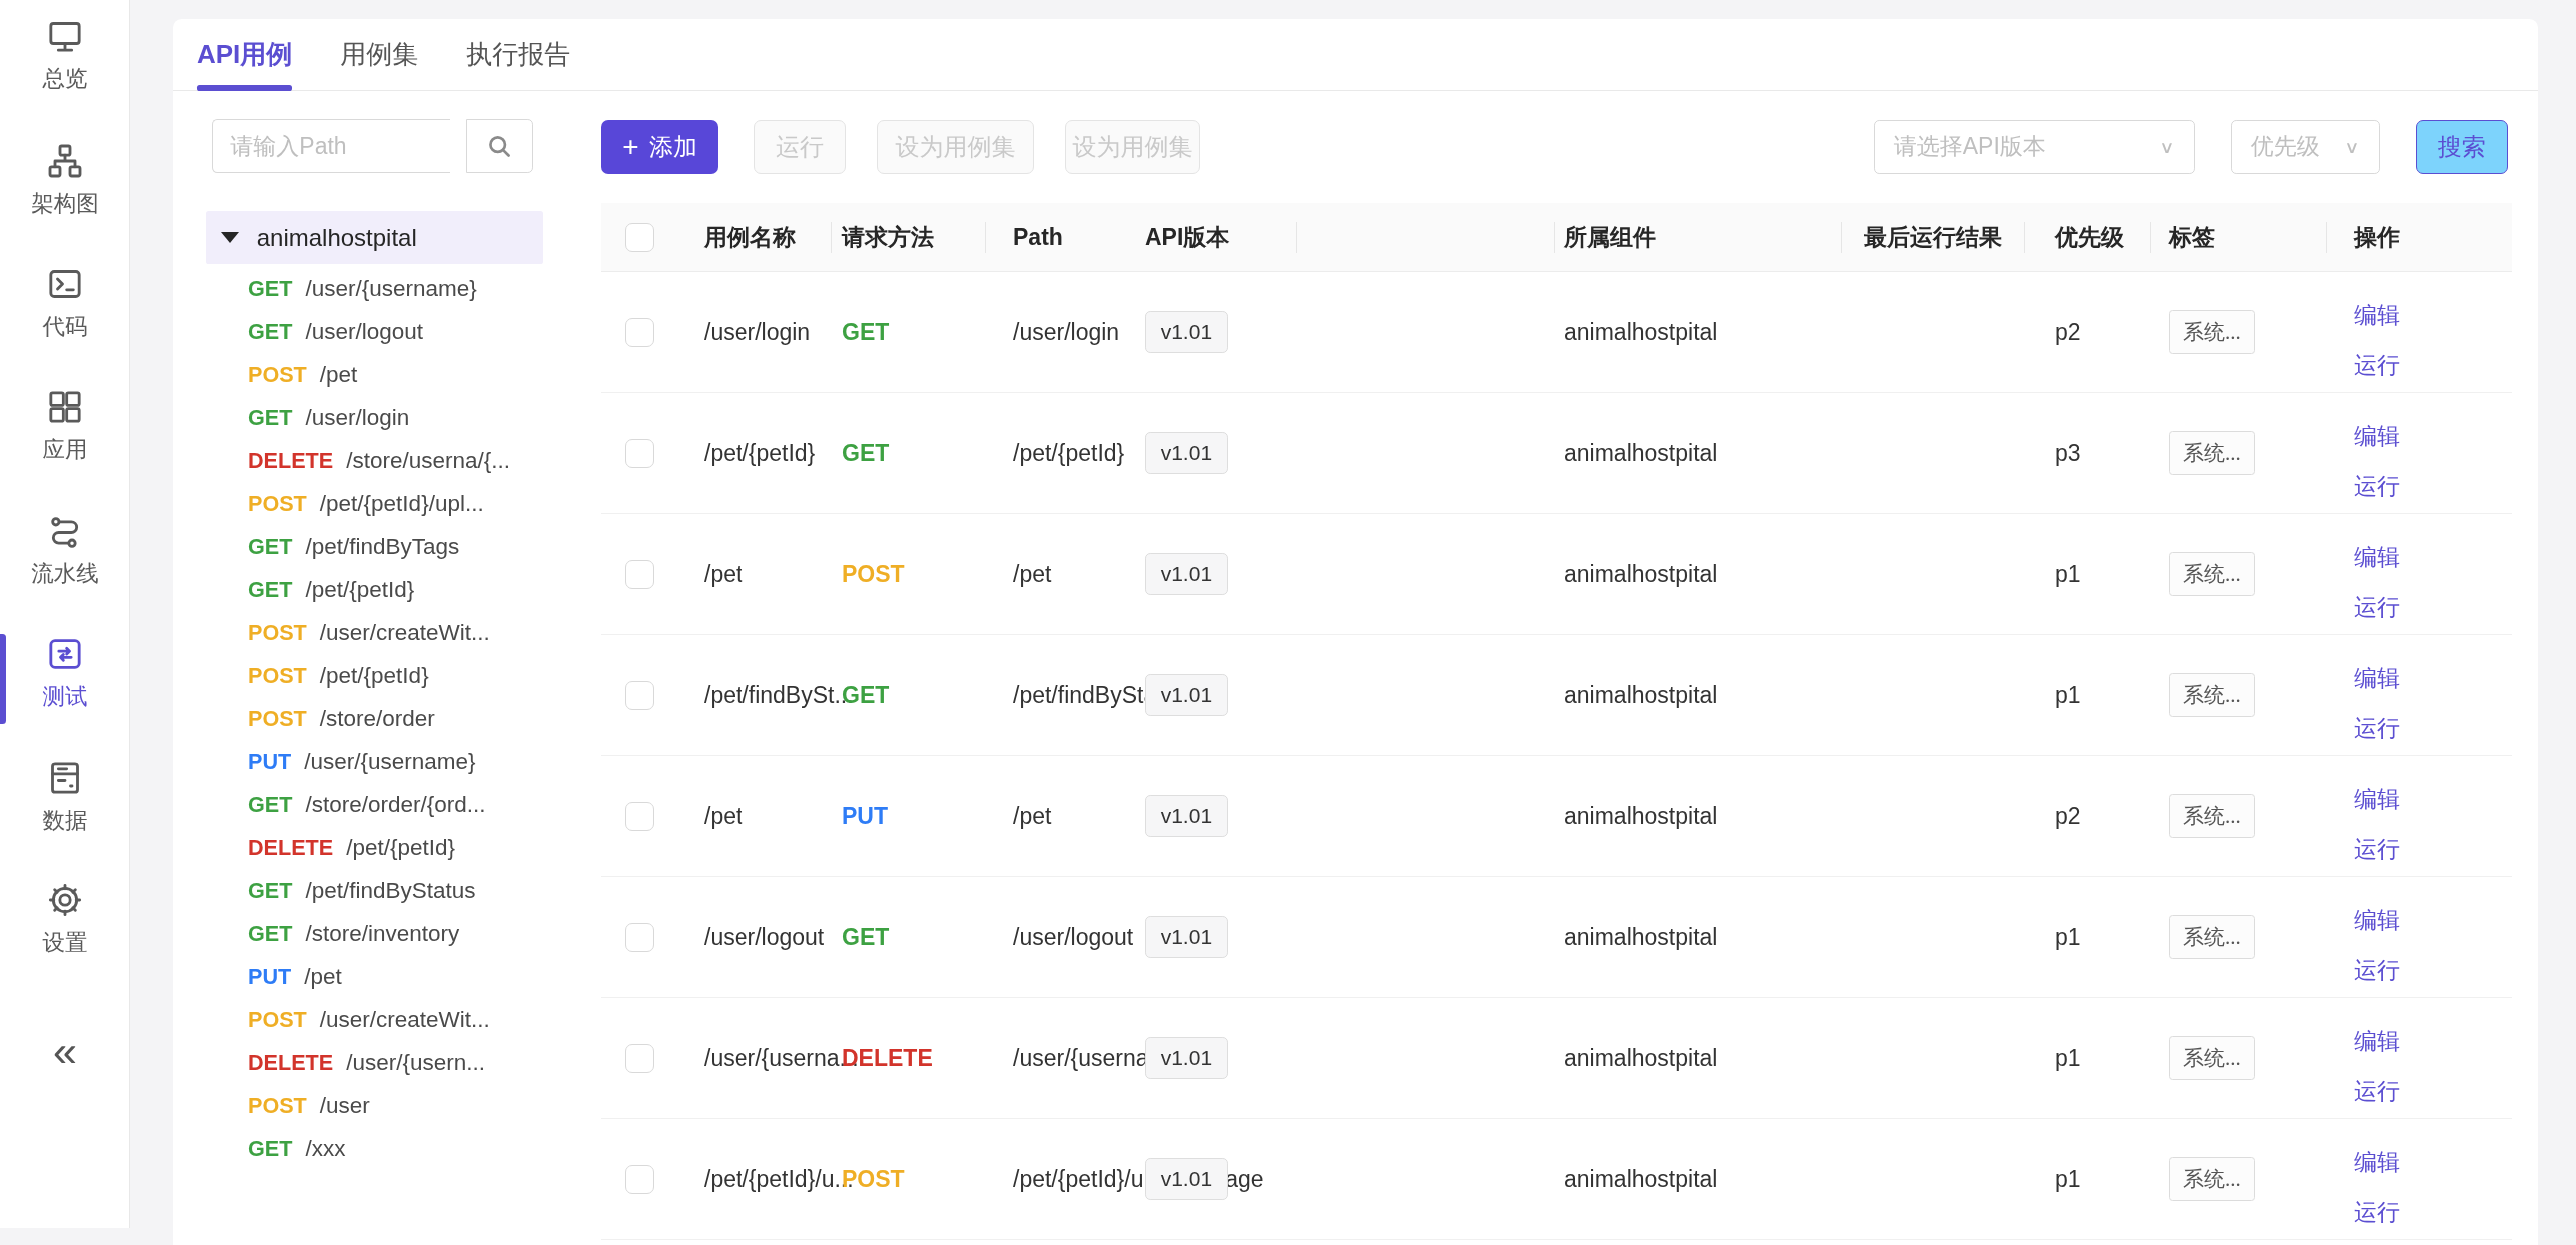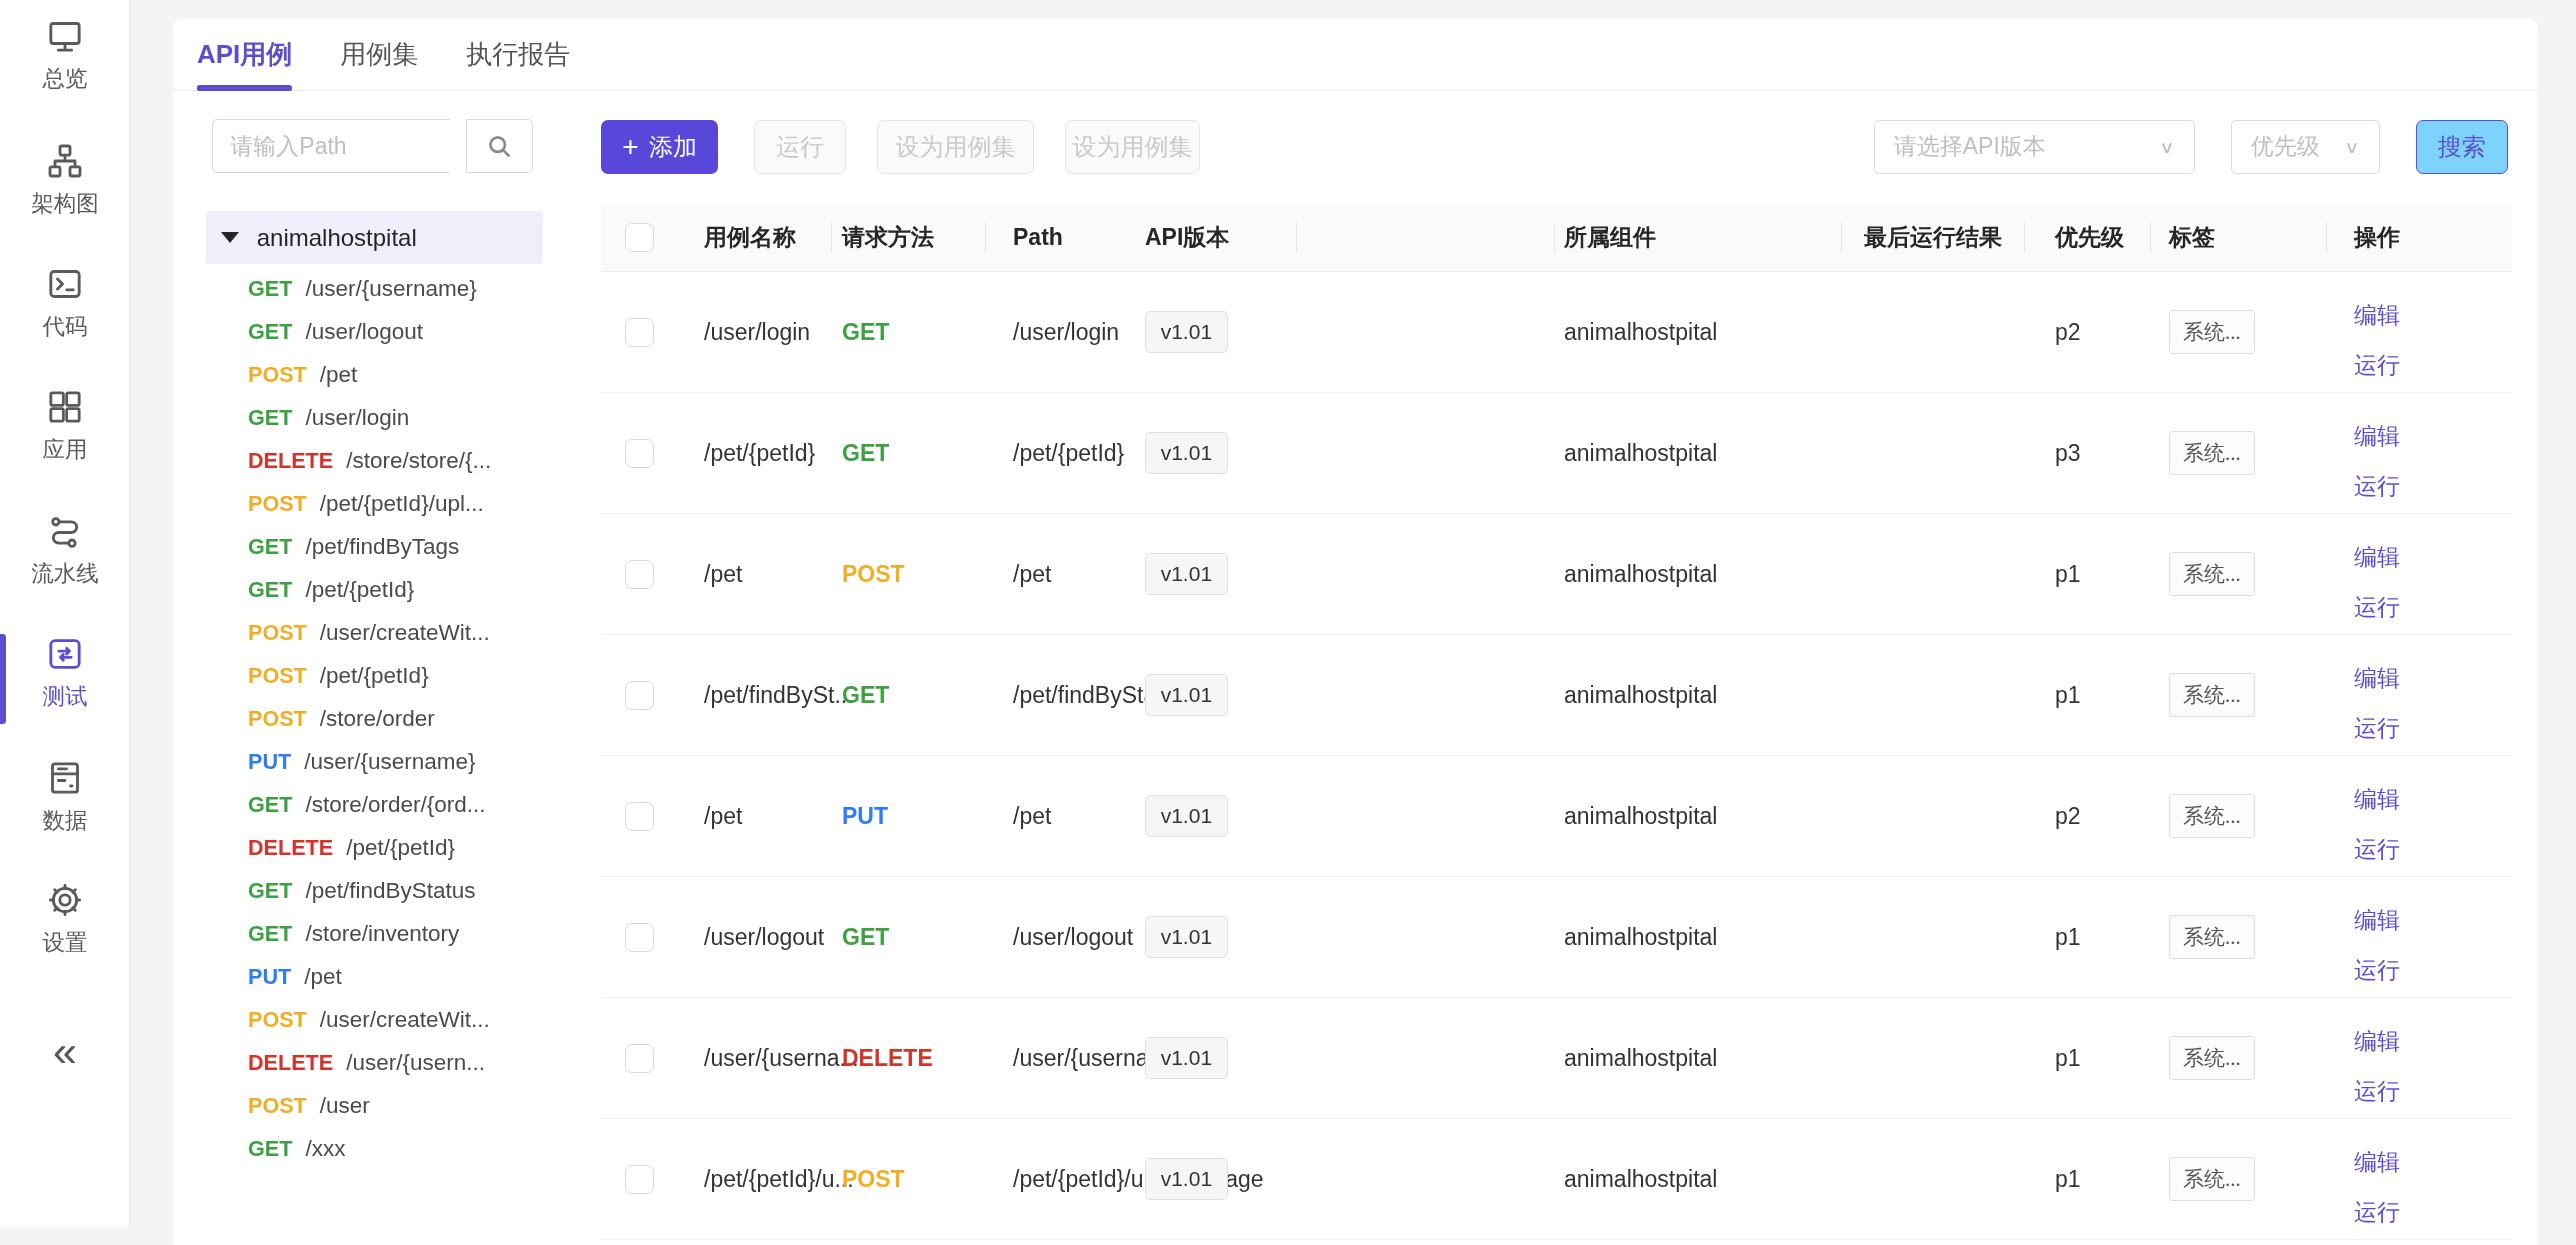--- a/index.html
+++ b/index.html
@@ -242,21 +242,21 @@
     <span class="path">/pet</span>
   </div>
 
   <div class="endpoint">
     <span class="method" style="color: rgb(61, 161, 66);">GET</span>
     <span class="path">/user/login</span>
   </div>
 
   <div class="endpoint">
     <span class="method" style="color: rgb(210, 52, 43);">DELETE</span>
-    <span class="path">/store/store/{...</span>
+    <span class="path">/store/userna/{...</span>
   </div>
 
   <div class="endpoint">
     <span class="method" style="color: rgb(239, 174, 37);">POST</span>
     <span class="path">/pet/{petId}/upl...</span>
   </div>
 
   <div class="endpoint">
     <span class="method" style="color: rgb(61, 161, 66);">GET</span>
     <span class="path">/pet/findByTags</span>

